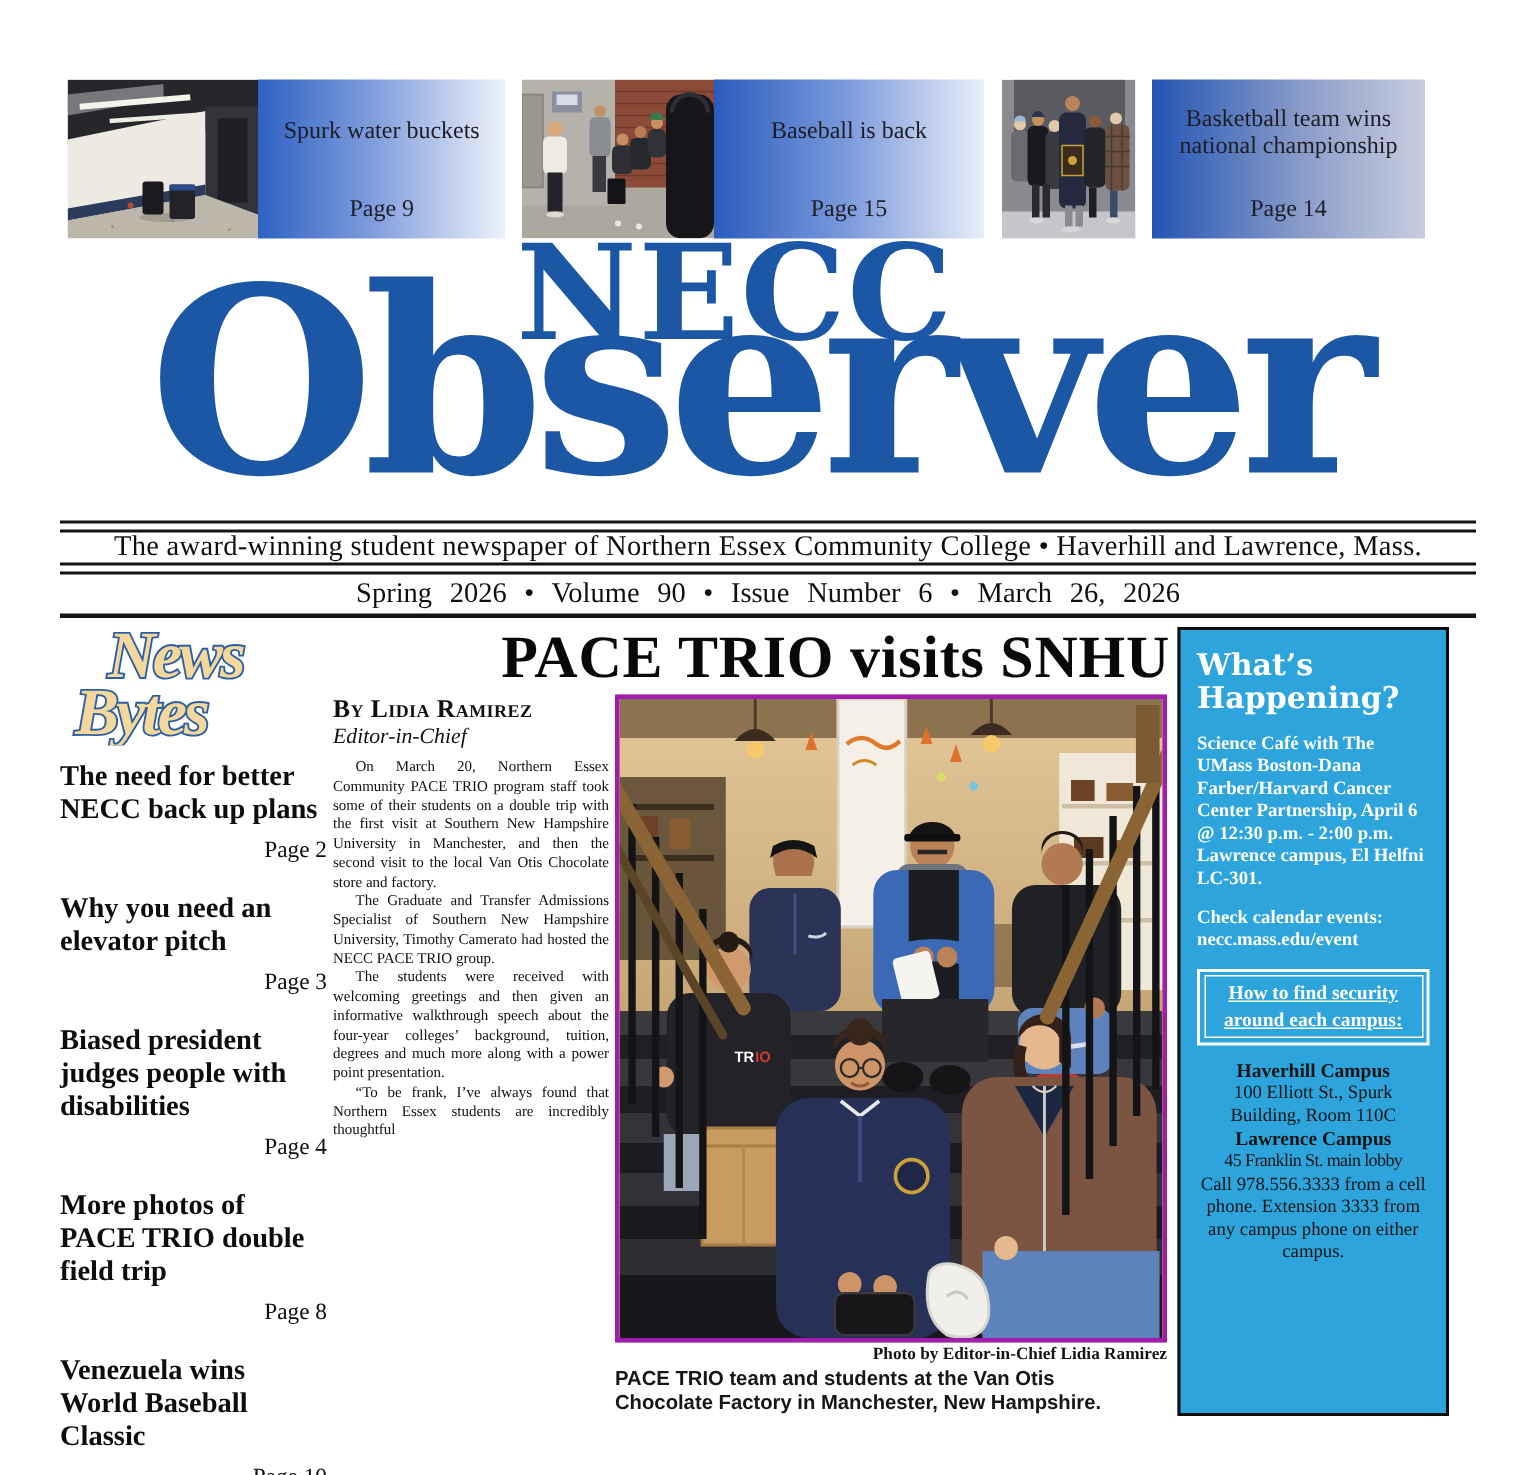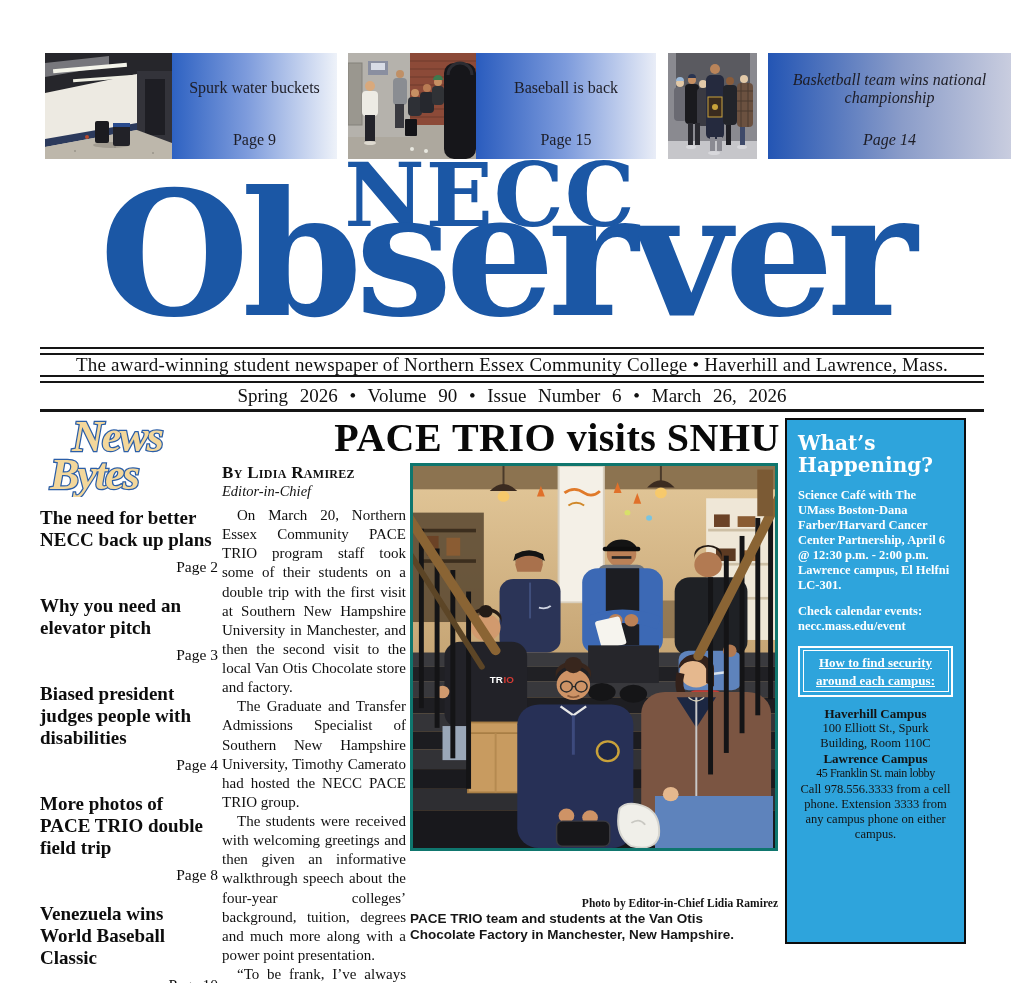--- a/index.html
+++ b/index.html
@@ -21,21 +21,21 @@
   .teaser-box .t-label { font-size:16px; line-height:1.15; }
   .teaser-box .t-page  { font-size:16px; }
   .grad-a { background:linear-gradient(to right,#2e62c2 0%,#7d9bdc 45%,#eef2f9 100%); }
   .grad-b { background:linear-gradient(to right,#2a5cbe 0%,#7d9bdc 50%,#e9edf7 100%); }
   .grad-c { background:linear-gradient(to right,#2355b4 0%,#8a9cc9 55%,#c9cddf 100%); }
   #t1p { left:45px;  width:127px; }
   #t1b { left:172px; width:165px; }
   #t2p { left:348px; width:128px; }
   #t2b { left:476px; width:180px; }
   #t3p { left:668px; width:89px;  }
-  #t3b { left:768px; width:243px; padding-top:18px;font-style:italic; }
+  #t3b { left:768px; width:182px; padding-top:18px; }
   
   .mast-top {
     position:absolute; left:240px; top:140px; width:500px; text-align:center;
     font-family:"DejaVu Serif", serif; font-weight:bold; font-size:88px; line-height:1;
     color:#1b57a5; letter-spacing:1px; white-space:nowrap;
   }
   .mast-main {
     position:absolute; left:20px; top:158px; width:970px; text-align:center;
     font-family:"DejaVu Serif", serif; font-weight:bold; font-size:172px; line-height:1;
     color:#1b57a5; letter-spacing:-7px; white-space:nowrap;
@@ -60,27 +60,27 @@
   .nb-item-page  { text-align:right; font-size:15.5px; margin-top:7px; margin-bottom:19px; color:#0d0d0d; }
   
   .headline {
     position:absolute; left:225px; top:406px; width:555px; text-align:right;
     font-weight:bold; font-size:40px; line-height:1.05; color:#090909; letter-spacing:0.5px;
   }
   .article-col { position:absolute; left:222px; top:452px; width:184px; }
   .byline { font-weight:bold; font-size:17px; font-variant:small-caps; letter-spacing:0.3px; }
   .byline-title { font-style:italic; font-size:14.5px; margin-bottom:6px; }
   .article-col p.body-par {
-    font-size:15px; line-height:1.275; text-align:justify; text-indent:15px;
+    font-size:10px; line-height:1.275; text-align:justify; text-indent:15px;
     hyphens:auto; -webkit-hyphens:auto; color:#101010;
   }
   
   .main-photo {
-    position:absolute; left:410px; top:452px; width:368px; height:388px;
-    border:3px solid #0f766e; background:#caa771; overflow:hidden;
+    position:absolute; left:410px; top:452px; width:368px; height:432px;
+    border:3px solid #a21caf; background:#caa771; overflow:hidden;
   }
   .main-photo svg { display:block; width:100%; height:100%; }
   .photo-credit {
     position:absolute; left:410px; top:886px; width:368px; text-align:right;
     font-weight:bold; font-size:11.5px; color:#141414;
   }
   .photo-caption {
     position:absolute; left:410px; top:900px; width:352px;
     font-family:"Liberation Sans", sans-serif; font-weight:bold; font-size:13.5px;
     line-height:1.22; color:#161616;

